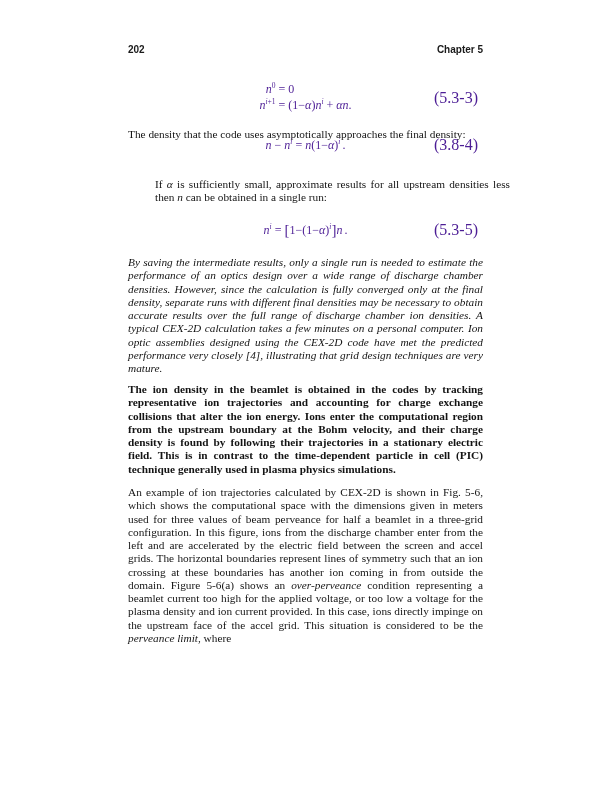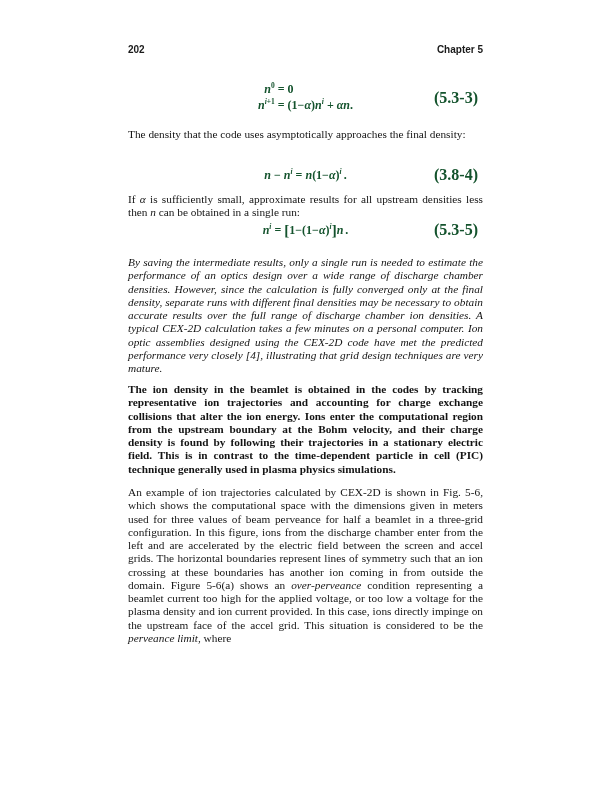--- a/index.html
+++ b/index.html
@@ -32,22 +32,21 @@
     line-height: 13.25px;
     text-align: justify;
     color: #141414;
   }
   .it { font-style: italic; }
 
   
   .eq {
     font-size: 12px;
     text-align: center;
-    color: #14532d;
-    font-weight: bold;
+    color: #4c1d95;
   }
   .eq .lbl {
     position: absolute;
     right: 5px;
     top: 50%;
     transform: translateY(-50%);
     font-size: 16px;
     font-style: normal;
   }
   .eq-grid {
@@ -88,26 +87,26 @@
       <span class="cr"><span class="var">n</span><sup><span class="var">i</span><span>+1</span></sup></span>
       <span class="cl"><span class="op">=</span><span>(1−</span><span class="var">α</span><span>)</span><span class="var">n</span><sup class="var">i</sup><span class="op">+</span><span class="var">αn</span><span>.</span></span>
     </span>
     <span class="lbl">(5.3-3)</span>
   </div>
 
   <div class="block para" style="top:128px;">
     <span>The density that the code uses asymptotically approaches the final density:</span>
   </div>
 
-  <div class="block eq" style="top:167px; line-height:16px;">
+  <div class="block eq" style="top:137px; line-height:16px;">
     <span><span class="var">n</span><span class="op">−</span><span class="var">n</span><sup class="var">i</sup><span class="op">=</span><span class="var">n</span><span>(1−</span><span class="var">α</span><span>)</span><sup class="var">i</sup><span style="padding-left:2px;">.</span></span>
     <span class="lbl">(3.8-4)</span>
   </div>
 
-  <div class="block para" style="top:193px;">
+  <div class="block para" style="top:178px;margin-left:27px;">
     <span>If </span><span class="it">α</span><span> is sufficiently small, approximate results for all upstream densities less then </span><span class="it">n</span><span> can be obtained in a single run:</span>
   </div>
 
   <div class="block eq" style="top:221px; line-height:18px;">
     <span><span class="var">n</span><sup class="var">i</sup><span class="op">=</span><span class="bracket">[</span><span>1−(1−</span><span class="var">α</span><span>)</span><sup class="var">i</sup><span class="bracket">]</span><span class="var">n</span><span style="padding-left:2px;">.</span></span>
     <span class="lbl">(5.3-5)</span>
   </div>
 
   <div class="block para" style="top:256px;font-style:italic;">
     <span>By saving the intermediate results, only a single run is needed to estimate the performance of an optics design over a wide range of discharge chamber densities. However, since the calculation is fully converged only at the final density, separate runs with different final densities may be necessary to obtain accurate results over the full range of discharge chamber ion densities. A typical CEX-2D calculation takes a few minutes on a personal computer. Ion optic assemblies designed using the CEX-2D code have met the predicted performance very closely [4], illustrating that grid design techniques are very mature.</span>

